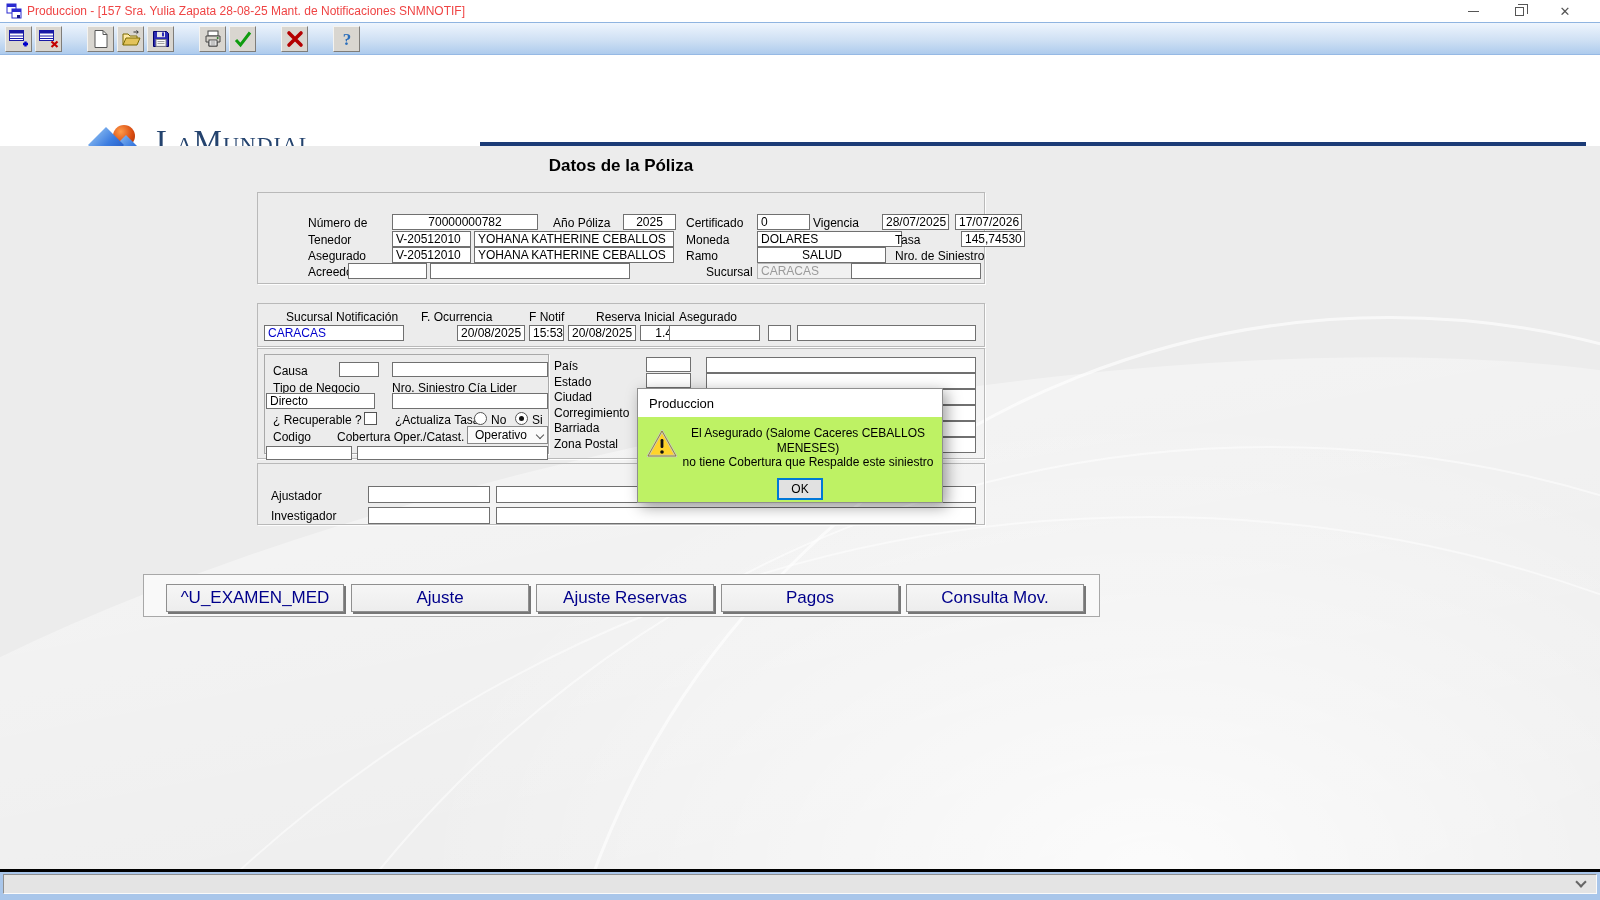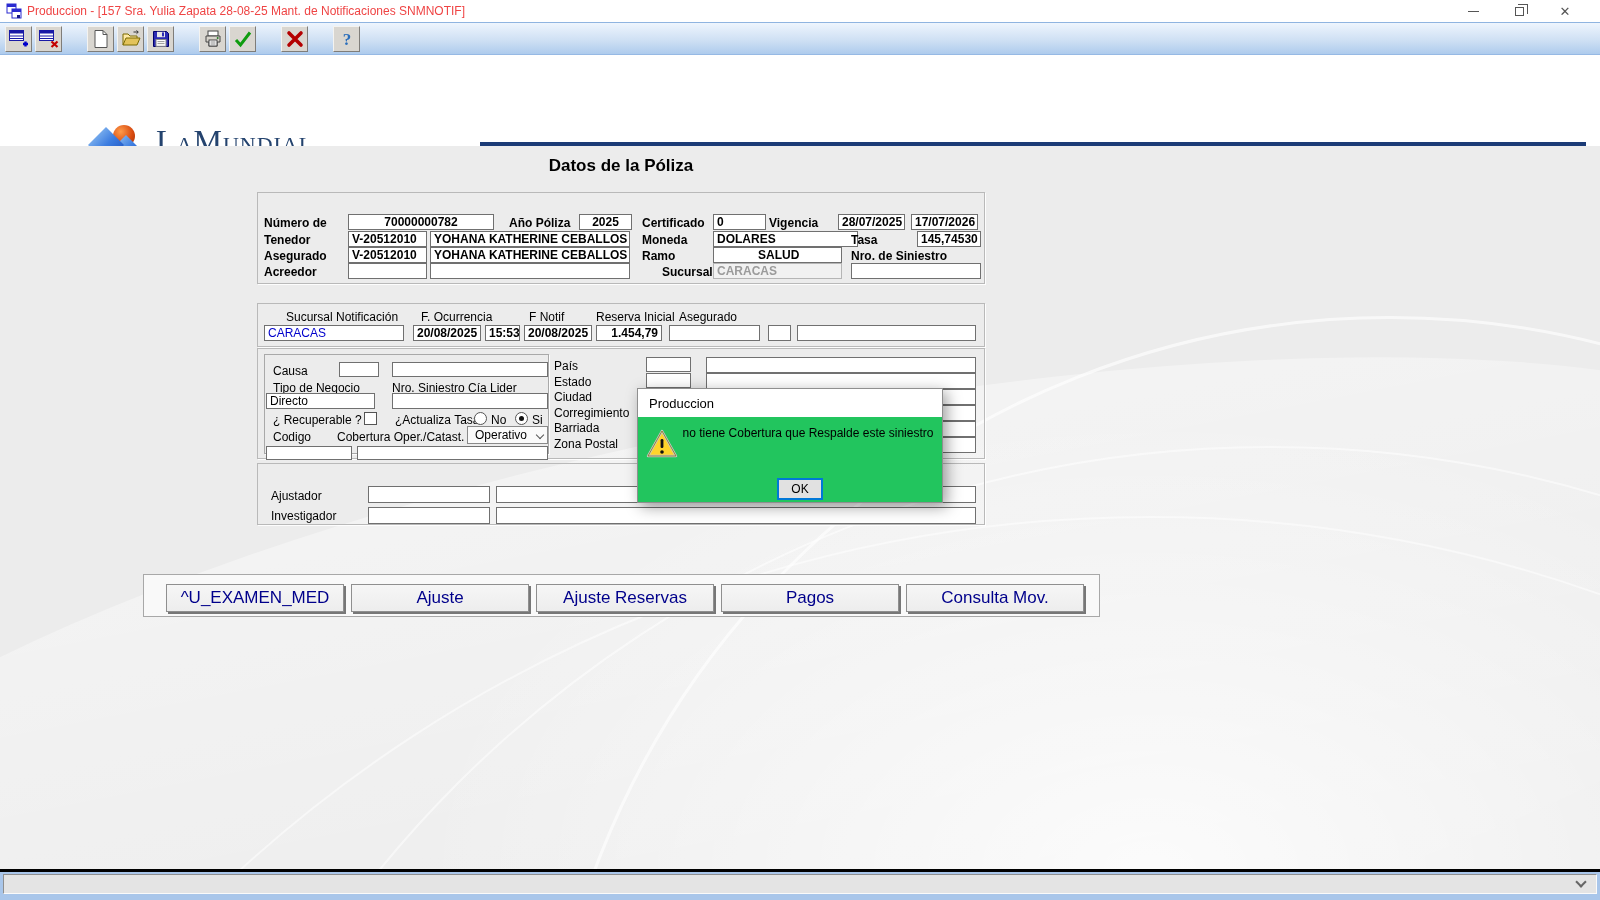--- a/index.html
+++ b/index.html
@@ -44,39 +44,39 @@
   #w2 { width:2300px; height:2300px; left:120px; top:300px; border:2px solid rgba(255,255,255,.55); }
   #w3 { width:2700px; height:2700px; left:-200px; top:370px; border:2px solid rgba(255,255,255,.5); }
   #w4 { width:1600px; height:1000px; right:-350px; bottom:-500px; background:radial-gradient(ellipse, rgba(255,255,255,.8), rgba(255,255,255,0) 65%); }
   #w5 { width:2200px; height:600px; right:-300px; bottom:-150px; transform:rotate(-11deg); border-radius:50%;
         background:linear-gradient(rgba(255,255,255,.4), rgba(255,255,255,0)); }
 
   .pagetitle { position:absolute; left:257px; top:10px; width:728px; text-align:center; font-size:17px; font-weight:bold; color:#000; }
 
   .fs { position:absolute; border:1px solid #b9b9b9; box-shadow:1px 1px 0 rgba(255,255,255,.9); }
   .lbl { position:absolute; font-size:12px; color:#000; white-space:nowrap; }
-  .b { font-weight:bold; }
+  .b { font-weight:normal;margin-left:44px; }
   .tb { position:absolute; background:#fff; border:1px solid #707070; font-size:12px; line-height:14px; padding:0 3px; white-space:nowrap; overflow:hidden; height:16px; }
   .ctr { text-align:center; } .rt { text-align:right; }
   .blue { color:#0000cc; }
   .dis { background:#f1f1f1; color:#9b9b9b; border-color:#b5b5b5; }
 
   .chk { position:absolute; width:13px; height:13px; background:#fff; border:1px solid #555; }
   .rad { position:absolute; width:13px; height:13px; background:#fff; border:1px solid #555; border-radius:50%; }
   .rad.on::before { content:""; position:absolute; left:3px; top:3px; width:5px; height:5px; border-radius:50%; background:#111; }
   .combo { position:absolute; background:#fafafa; border:1px solid #8a8a8a; font-size:12px; line-height:16px; padding:0 14px 0 7px; height:18px; }
   .combo .cchev { position:absolute; right:4px; top:5px; width:6px; height:6px; border-right:1.6px solid #555; border-bottom:1.6px solid #555; transform:rotate(45deg); }
 
   
   .actions { position:absolute; left:143px; top:428px; width:957px; height:43px; background:#f9f9f9; border:1px solid #a8a8a8; }
   .abtn { position:absolute; top:9px; width:178px; height:28px; background:linear-gradient(#f6f6f6,#ededed); border:1px solid #8f8f8f;
     box-shadow:2px 2px 0 #777; color:#00008b; font-size:17px; font-weight:normal; text-align:center; line-height:26px; overflow:hidden; white-space:nowrap; }
 
   
-  .dialog { position:absolute; left:637px; top:242px; width:306px; height:115px; background:#22c55e; border:1px solid #8f8f8f;
+  .dialog { position:absolute; left:637px; top:242px; width:306px; height:115px; background:#bef264; border:1px solid #8f8f8f;
     box-shadow:4px 4px 14px rgba(0,0,0,.38); z-index:50; }
   .dlg-title { position:absolute; left:0; top:0; width:100%; height:28px; background:#ffffff; }
   .dlg-title span { position:absolute; left:11px; top:7px; font-size:13px; color:#000; }
   .dlg-msg { position:absolute; left:40px; top:37px; width:260px; text-align:center; font-size:12px; line-height:14.5px; color:#000; }
   .dlg-ok { position:absolute; left:139px; top:89px; width:46px; height:22px; background:#e1e1e1; border:2px solid #0078d7;
     font-size:12px; text-align:center; line-height:18px; color:#000; }
   .warnicon { position:absolute; left:8px; top:40px; }
 
   
   .blackline { position:absolute; left:0; top:869px; width:1600px; height:3px; background:#000; }
@@ -351,20 +351,21 @@
       <div class="dlg-title">
         <span>Produccion</span>
       </div>
       <svg class="warnicon" width="32" height="30" viewBox="0 0 32 30">
         <path d="M16 2 L30 27 H2 Z" fill="#ffd42a" stroke="#c9c9c9" stroke-width="2.4" stroke-linejoin="round"></path>
         <path d="M16 2 L30 27 H2 Z" fill="none" stroke="#7c6a00" stroke-width=".7" stroke-linejoin="round"></path>
         <rect x="14.6" y="10" width="2.8" height="9" rx="1.2" fill="#111"></rect>
         <circle cx="16" cy="23" r="1.8" fill="#111"></circle>
       </svg>
       <div class="dlg-msg">
+        <div>El Asegurado (Salome Caceres CEBALLOS MENESES)</div>
         <div>no tiene Cobertura que Respalde este siniestro</div>
       </div>
       <div class="dlg-ok">OK</div>
     </div>
   </div>
 
   <div class="blackline"></div>
   <div class="statuswrap">
     <div class="statusbar">
       <div class="schev"></div>

